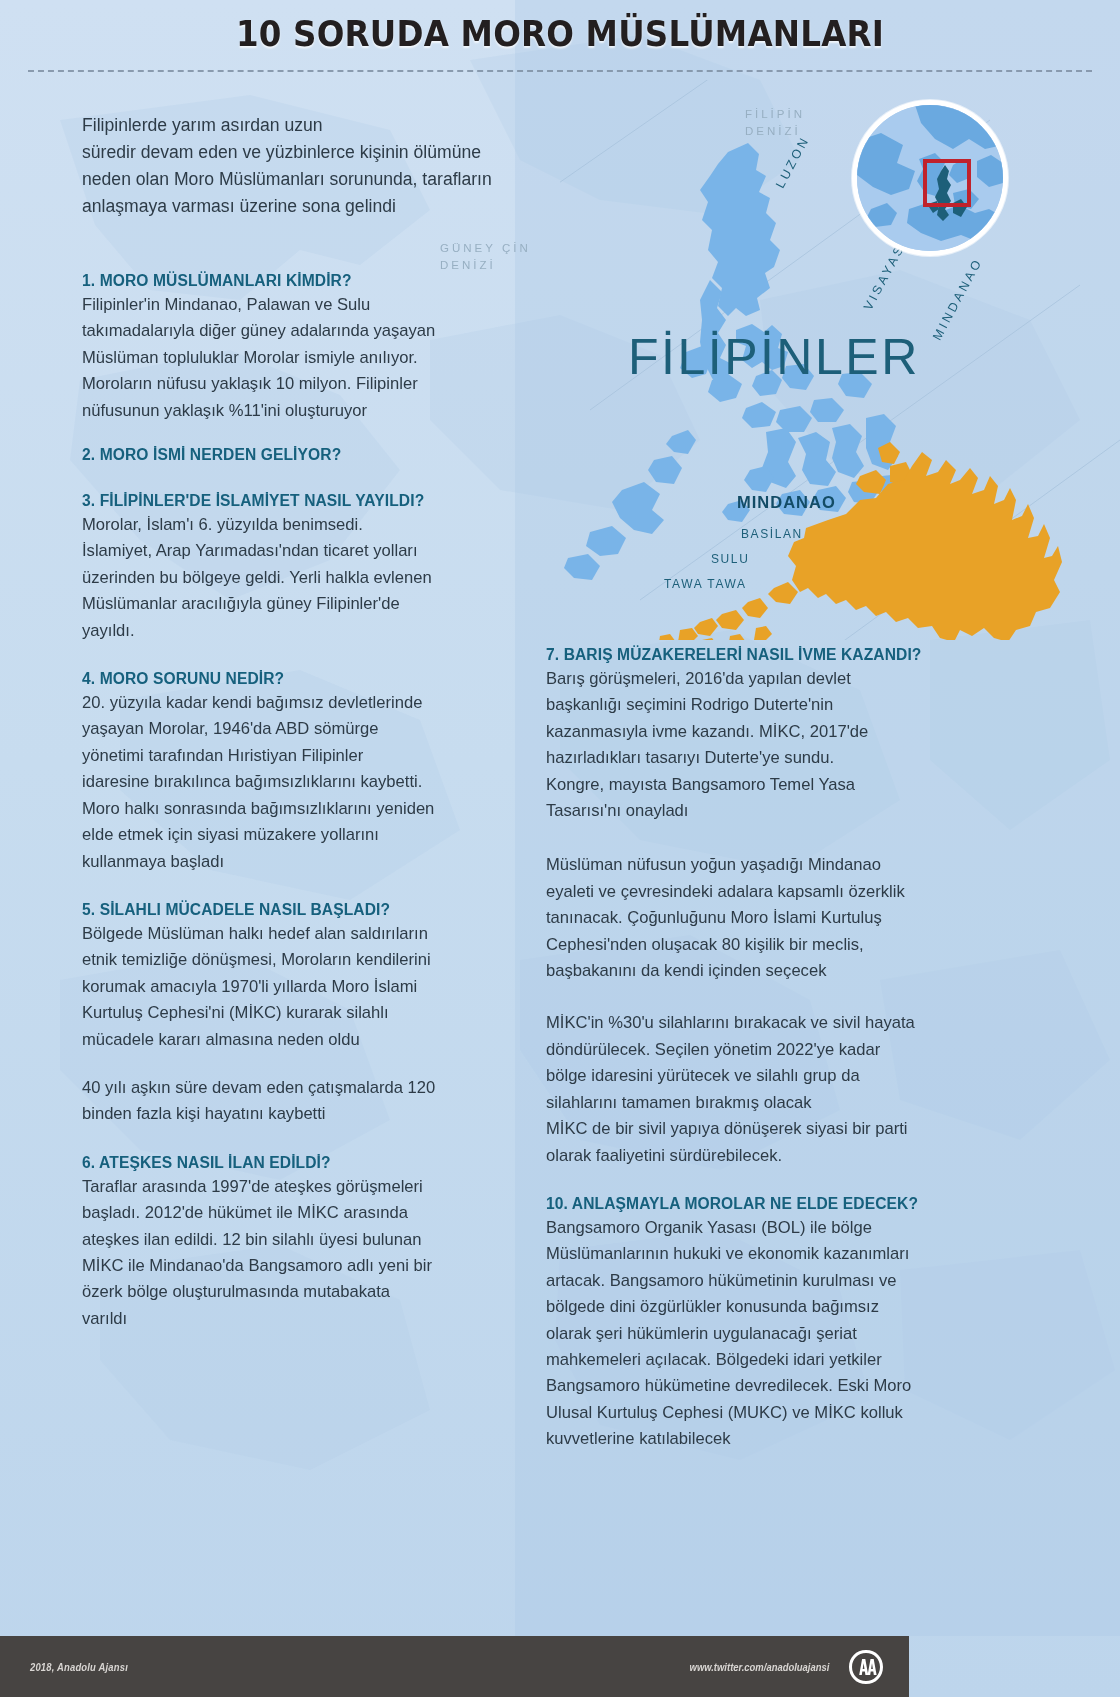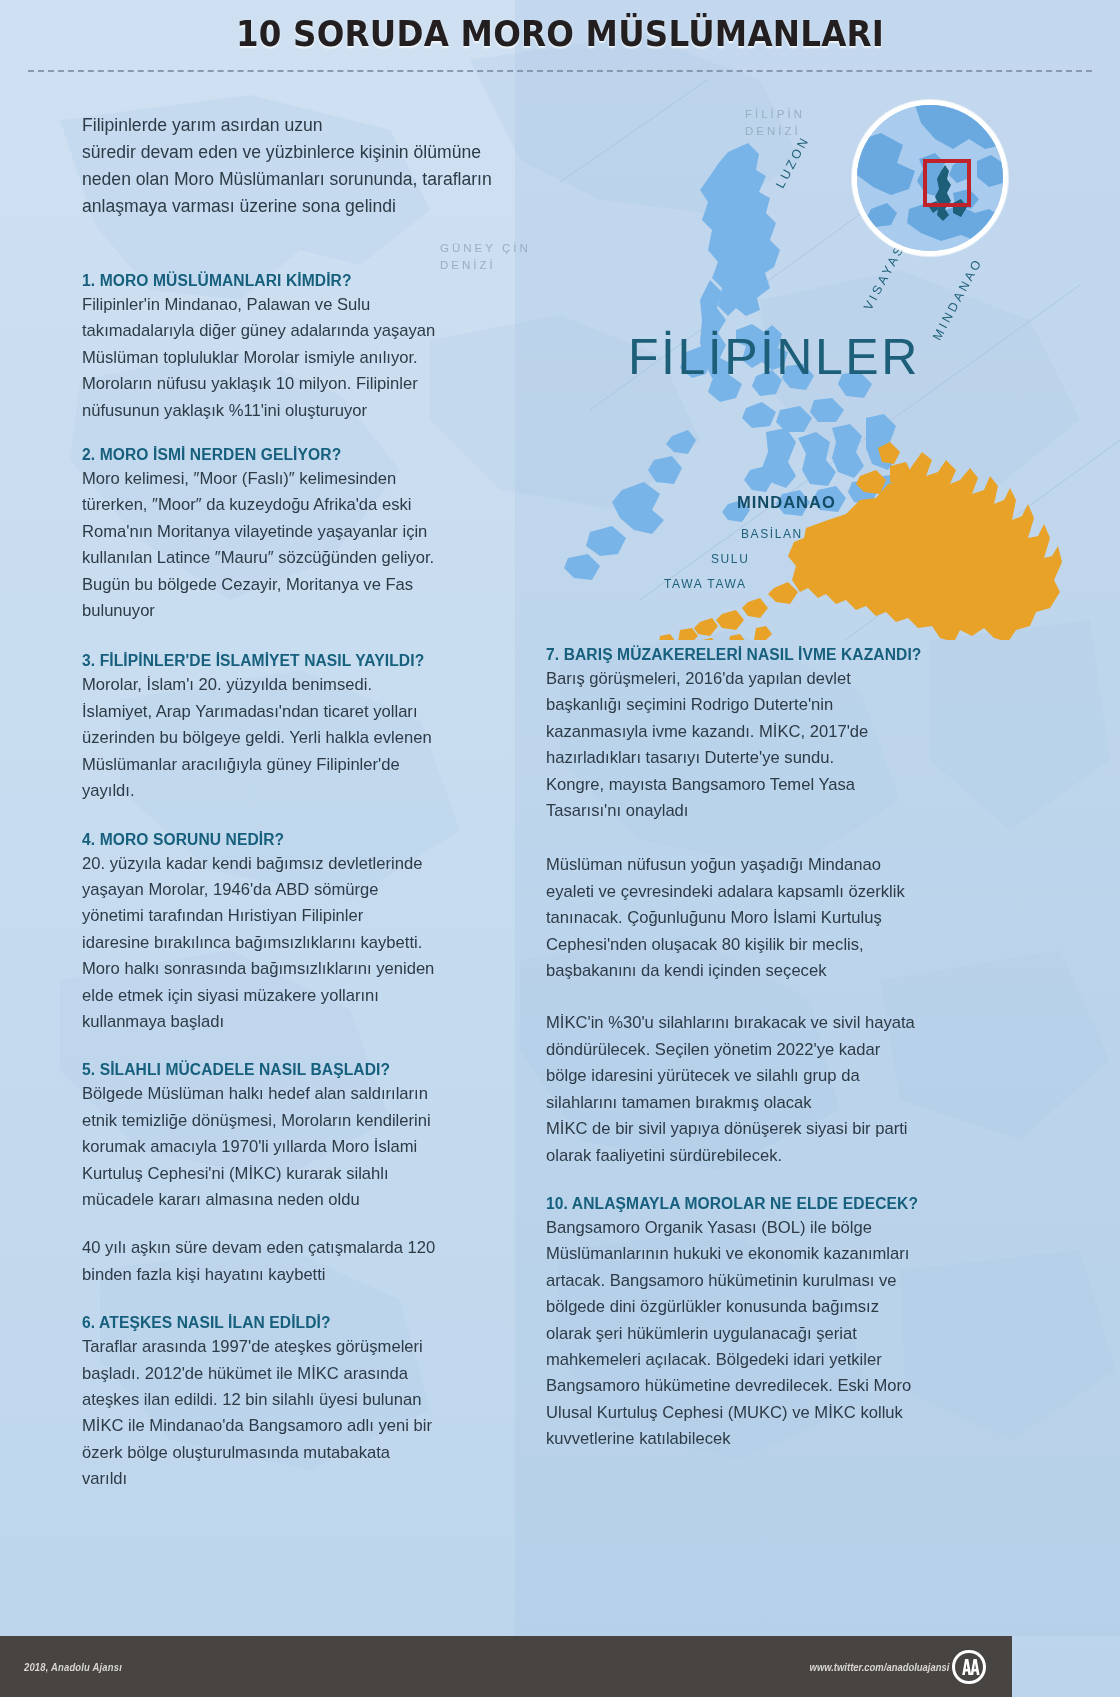--- a/index.html
+++ b/index.html
@@ -122,31 +122,31 @@
     border-radius: 50%;
     background: #a9cbee;
     border: 5px solid #ffffff;
     overflow: hidden;
     box-shadow: 0 0 0 1px rgba(255,255,255,.6);
   }
   .inset svg { display:block; }
 
   
   .footer {
-    position: absolute; left: 0; bottom: 0; width: 1012px; height: 61px;
+    position: absolute; left: 0; bottom: 0; width: 909px; height: 61px;
     background: #474442;
     display: flex; align-items: center; justify-content: space-between;
-    padding: 0 24px 0 24px;
+    padding: 0 24px 0 30px;
     text-align: center;
   }
   .footer .copy {
     color: #d9d6d3; font-size: 10.5px; font-style: italic; font-weight: 700;
     letter-spacing: .2px; transform: scaleX(.9); transform-origin: left center;
   }
-  .footer-right { display:flex; align-items:center; gap: 1px; }
+  .footer-right { display:flex; align-items:center; gap: 18px; }
   .footer .tw {
     color: #d9d6d3; font-size: 10.5px; font-style: italic; font-weight: 700;
     transform: scaleX(.9); transform-origin: right center;
   }
   .aa-logo {
     width: 38px; height: 38px;
     display:flex; align-items:center; justify-content:center;
   }
 </style>
 </head>
@@ -315,30 +315,24 @@
     <div class="qa">
       <h3>1. MORO MÜSLÜMANLARI KİMDİR?</h3>
       <p>Filipinler'in Mindanao, Palawan ve Sulu
 takımadalarıyla diğer güney adalarında yaşayan
 Müslüman topluluklar Morolar ismiyle anılıyor.
 Moroların nüfusu yaklaşık 10 milyon. Filipinler
 nüfusunun yaklaşık %11'ini oluşturuyor</p>
     </div>
     <div class="qa">
       <h3>2. MORO İSMİ NERDEN GELİYOR?</h3>
-      <p>Moro kelimesi, ″Moor (Faslı)″ kelimesinden
-türerken, ″Moor″ da kuzeydoğu Afrika'da eski
-Roma'nın Moritanya vilayetinde yaşayanlar için
-kullanılan Latince ″Mauru″ sözcüğünden geliyor.
-Bugün bu bölgede Cezayir, Moritanya ve Fas
-bulunuyor</p>
     </div>
     <div class="qa" style="margin-top:28px;">
       <h3>3. FİLİPİNLER'DE İSLAMİYET NASIL YAYILDI?</h3>
-      <p>Morolar, İslam'ı 20. yüzyılda benimsedi.
+      <p>Morolar, İslam'ı 6. yüzyılda benimsedi.
 İslamiyet, Arap Yarımadası'ndan ticaret yolları
 üzerinden bu bölgeye geldi. Yerli halkla evlenen
 Müslümanlar aracılığıyla güney Filipinler'de
 yayıldı.</p>
     </div>
     <div class="qa" style="margin-top:26px;">
       <h3>4. MORO SORUNU NEDİR?</h3>
       <p>20. yüzyıla kadar kendi bağımsız devletlerinde
 yaşayan Morolar, 1946'da ABD sömürge
 yönetimi tarafından Hıristiyan Filipinler

